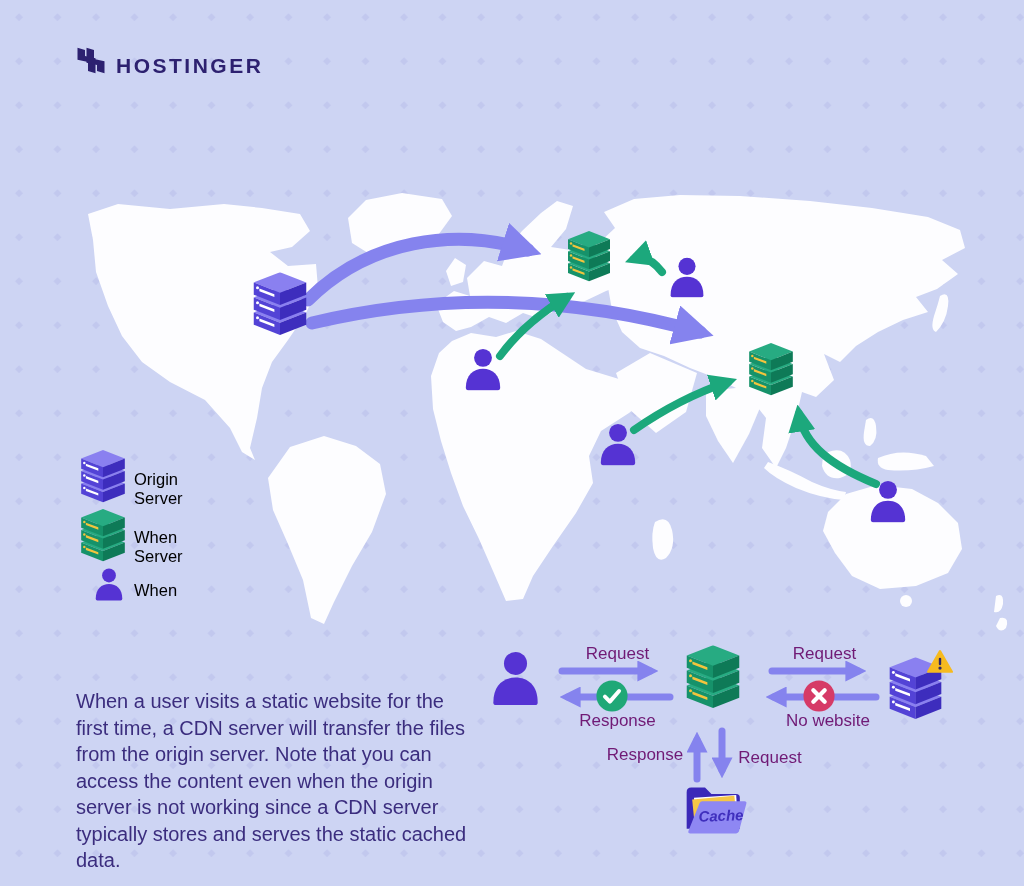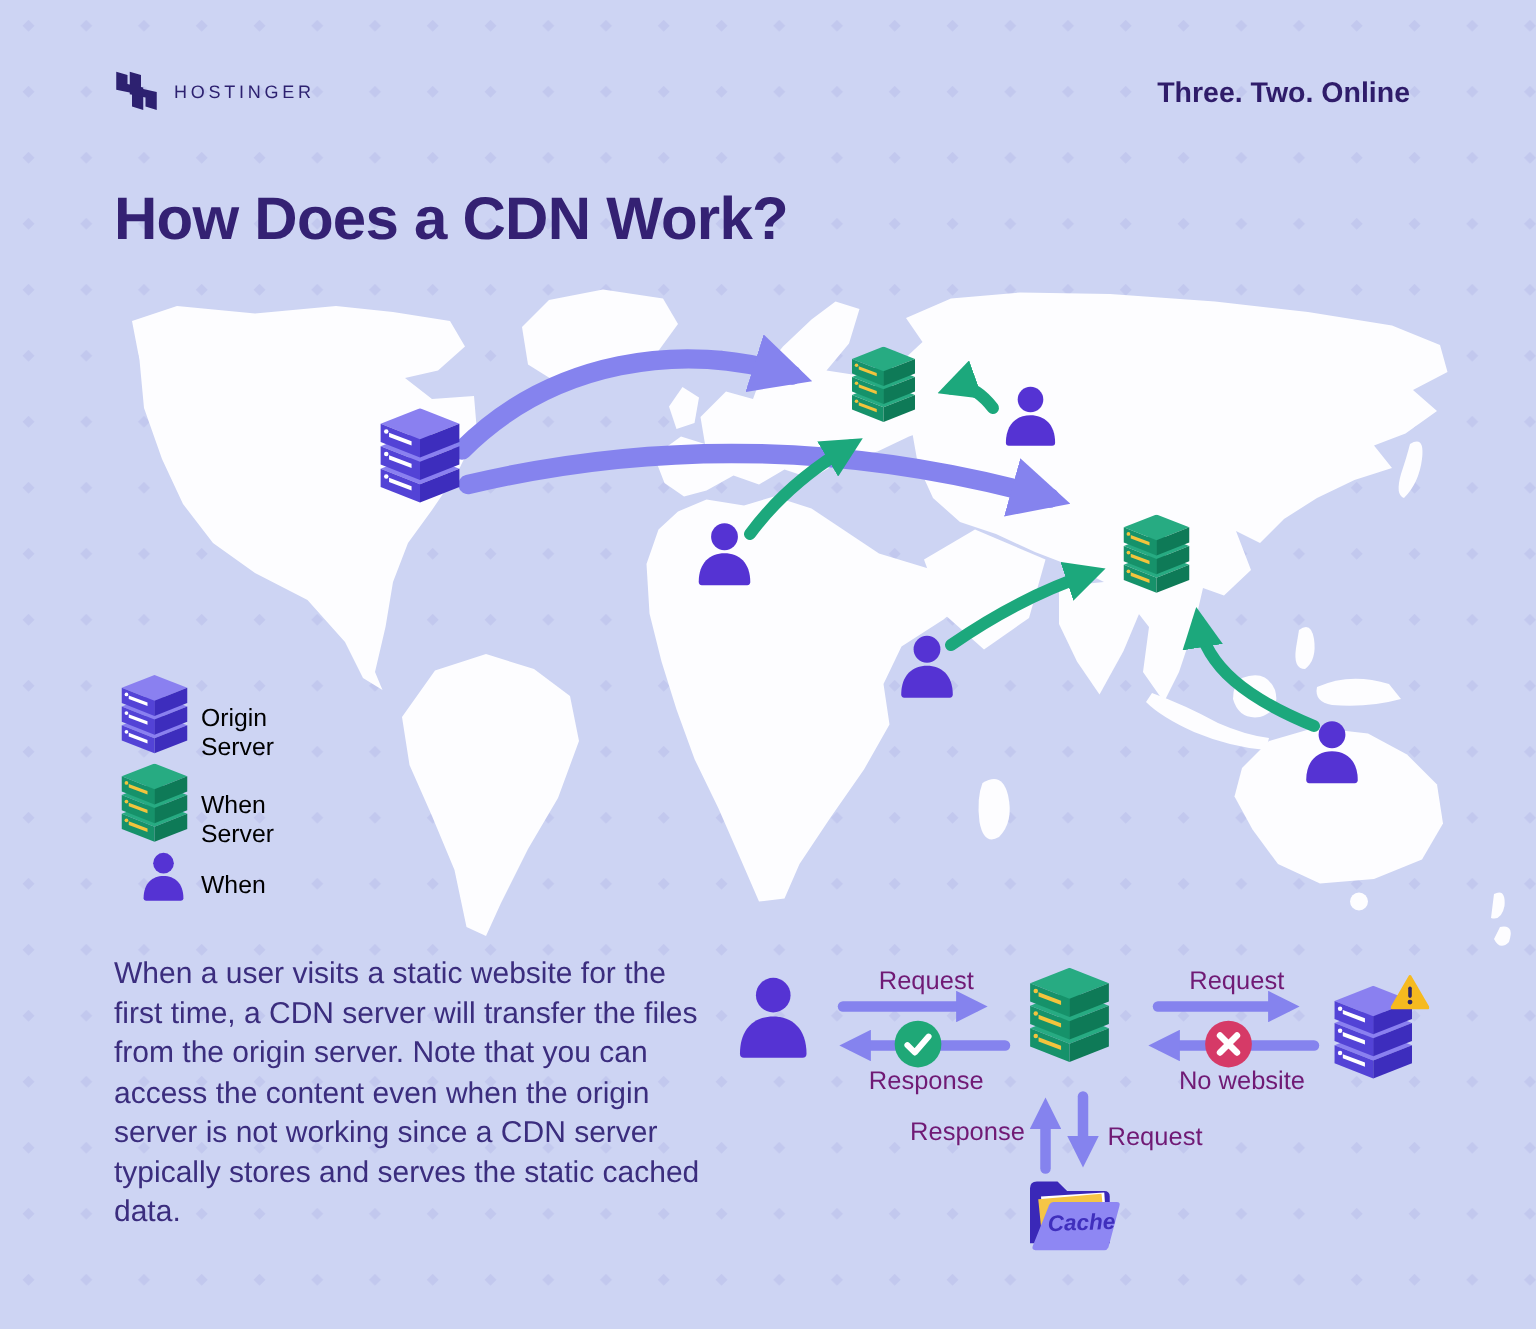--- a/index.html
+++ b/index.html
@@ -5,21 +5,21 @@
   html,body{margin:0;padding:0;}
   .stage{
     position:relative; width:1024px; height:886px; overflow:hidden;
     background:#cdd4f3;
     font-family:"Liberation Sans","DejaVu Sans",sans-serif;
     color:#33216b;
   }
   .abs{position:absolute;}
   svg{display:block;}
   
-  .brand-text{font-size:12px;font-weight:400;letter-spacing:2.5px;color:#2d2170;text-align:right;}
+  .brand-text{font-size:21px;font-weight:700;letter-spacing:2.5px;color:#2d2170;text-align:right;}
   .tagline{font-size:19px;font-weight:700;color:#2f1c6a;}
   
   .title{font-size:40px;font-weight:800;letter-spacing:-.5px;color:#342173;white-space:nowrap;}
   
   .legend-label{font-size:16.5px;font-weight:500;color:#000000;}
   
   .desc{width:392px;font-size:20px;line-height:26.5px;font-weight:500;color:#3b2d7e;}
   
   .flow-label{font-size:17px;font-weight:500;color:#701a75;text-align:center;}
   .cache-label{font-size:15px;font-weight:700;font-style:italic;color:#3f2fbd;text-align:center;transform:rotate(-2deg);}
@@ -151,23 +151,21 @@
       <path d="M722 731 V770" marker-end="url(#head-purple-sm)"></path>
     </g>
   </svg>
 
   <div class="abs" style="left:76px;top:46px;width:30px;height:29px">
     <svg width="30" height="29" viewBox="0 0 40 38">
         <use href="#sym-hlogo"></use>
       </svg>
   </div>
   <div class="abs brand-text" style="left:116px;top:54px">HOSTINGER</div>
-  <div class="abs tagline" style="right:84px;top:52px">Three. Two. Online</div>
-
-  <div class="abs title" style="left:76px;top:124px">How Does a CDN Work?</div>
+
 
   <div class="abs server-purple" style="left:250px;top:272px;width:60px">
     <svg width="60" height="64" viewBox="0 0 64 68">
         <use href="#sym-server"></use>
       </svg>
   </div>
   <div class="abs server-green" style="left:565px;top:231px;width:48px">
     <svg width="48" height="51" viewBox="0 0 64 68">
         <use href="#sym-server"></use>
       </svg>
@@ -212,21 +210,21 @@
     </div>
     <div class="abs legend-label" style="left:134px;top:528px">When Server</div>
     <div class="abs user-purple" style="left:92px;top:568px">
       <svg width="34" height="33" viewBox="0 0 64 62">
           <use href="#sym-user"></use>
         </svg>
     </div>
     <div class="abs legend-label" style="left:134px;top:581px">When</div>
   </div>
 
-  <div class="abs desc" style="left:76px;top:636px">When a user visits a static website for the first time, a CDN server will transfer the files from the origin server. Note that you can access the content even when the origin server is not working since a CDN server typically stores and serves the static cached data.</div>
+  <div class="abs desc" style="left:76px;top:688px">When a user visits a static website for the first time, a CDN server will transfer the files from the origin server. Note that you can access the content even when the origin server is not working since a CDN server typically stores and serves the static cached data.</div>
 
   <div class="abs user-purple" style="left:487px;top:651px">
     <svg width="57" height="55" viewBox="0 0 64 62">
         <use href="#sym-user"></use>
       </svg>
   </div>
   <div class="abs server-green" style="left:683px;top:645px">
     <svg width="60" height="64" viewBox="0 0 64 68">
         <use href="#sym-server"></use>
       </svg>

